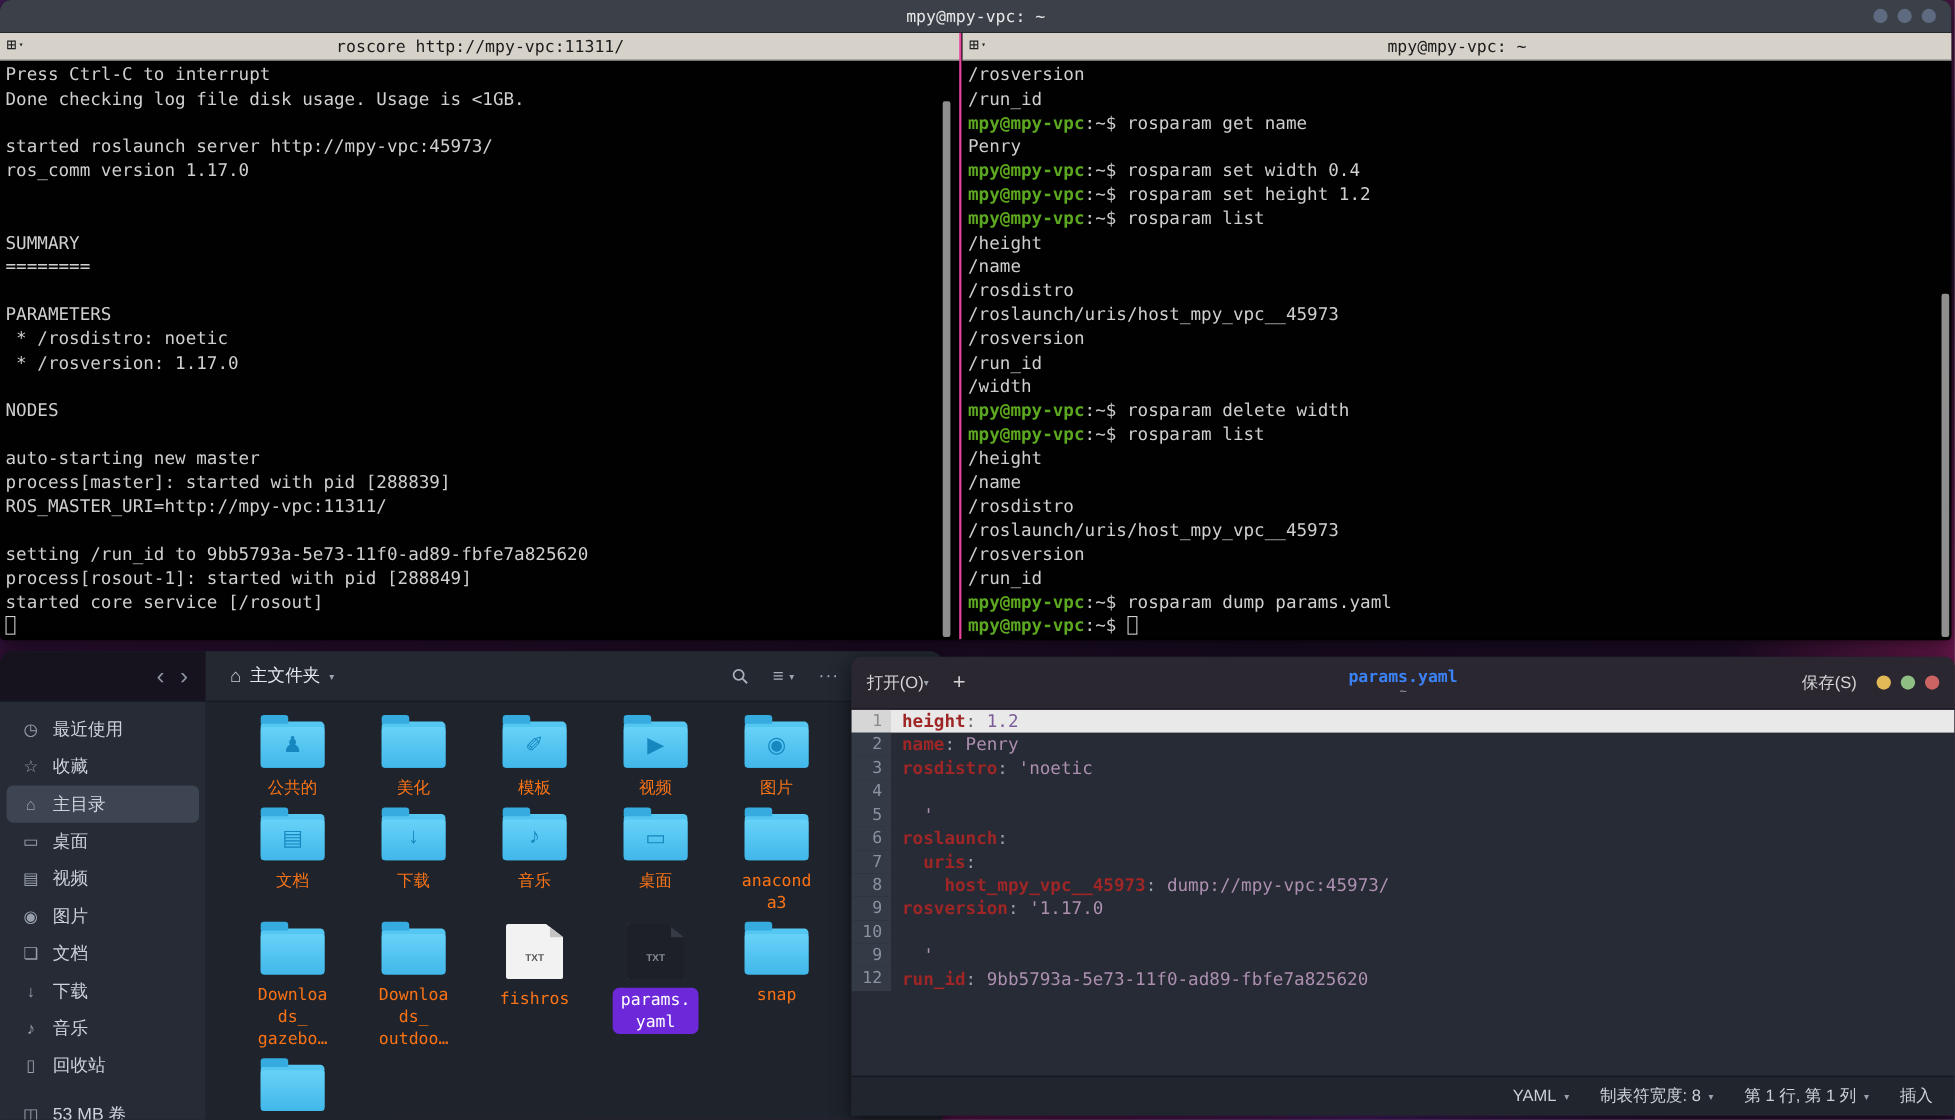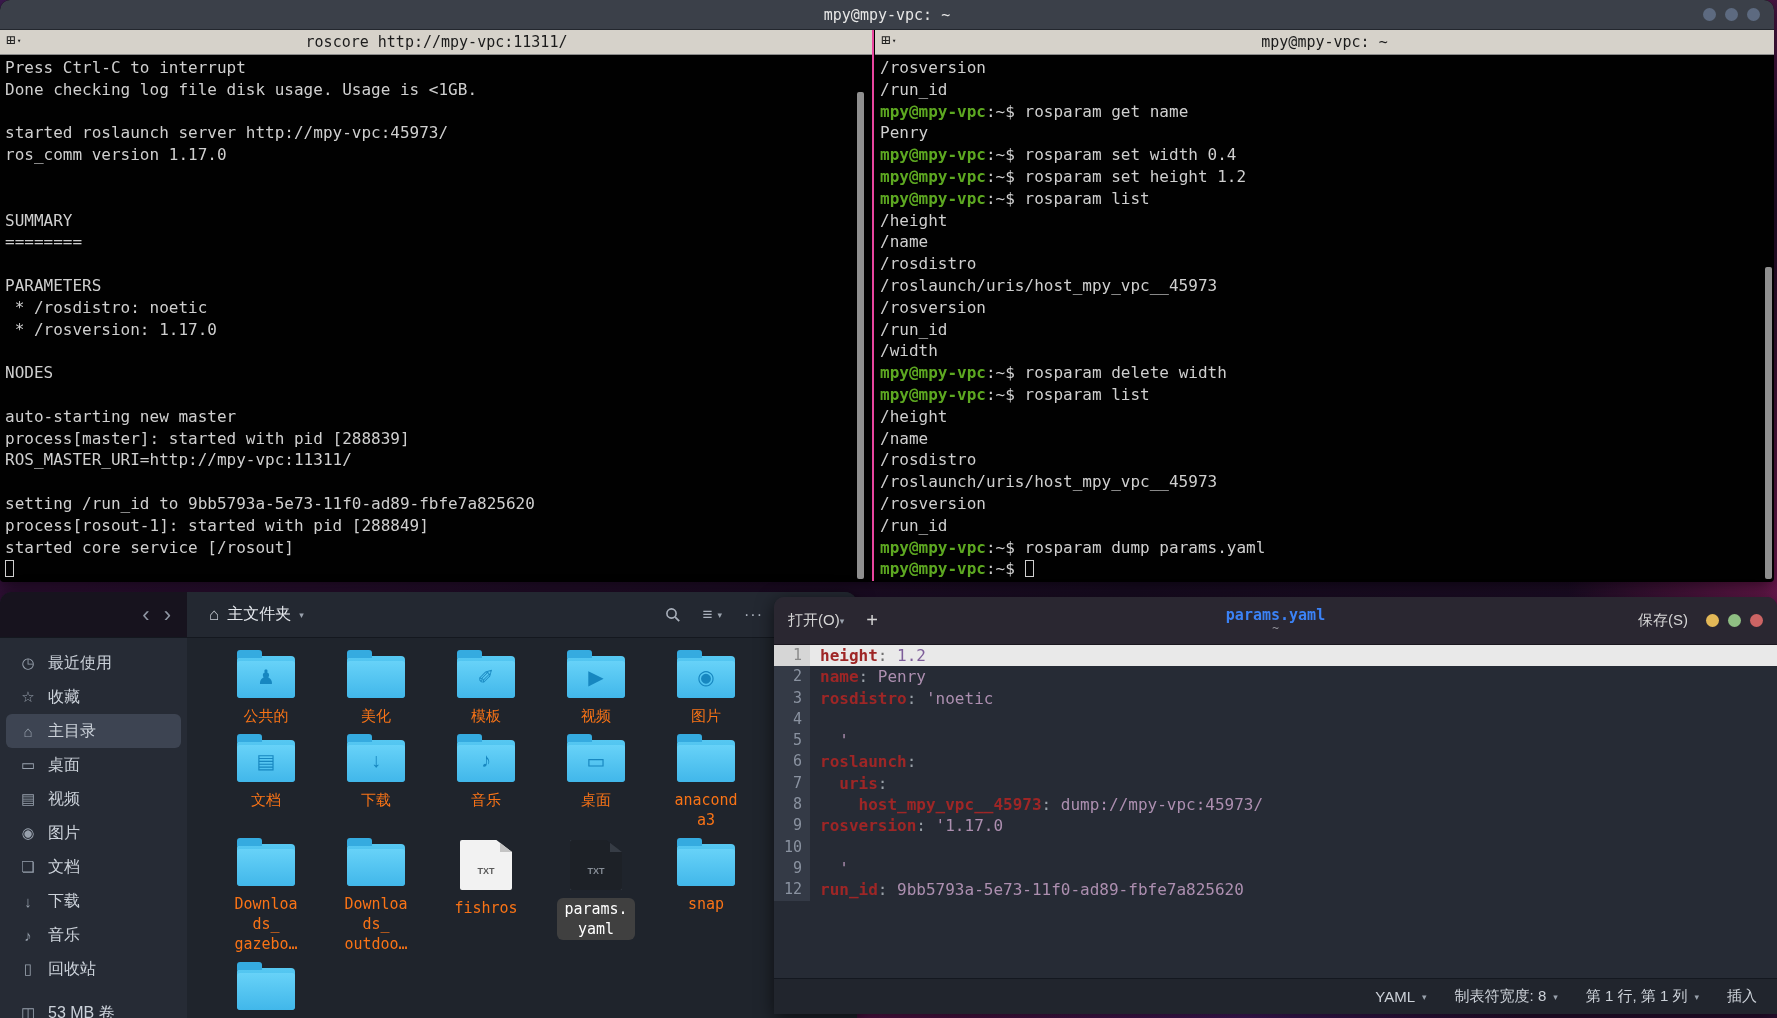--- a/index.html
+++ b/index.html
@@ -81,21 +81,21 @@
     background:linear-gradient(180deg,#67d2f8,#41b7ea); border-radius:3px; }
   .emblem { position:absolute; z-index:2; left:0; right:0; top:9px; font-size:20px; color:#1787c0; }
   .txtfile { width:52px; height:50px; margin:4px auto 8px; position:relative; background:#f2f2f2;
     border-radius:2px; clip-path:polygon(0 0,70% 0,100% 24%,100% 100%,0 100%); }
   .txtfile .fold { position:absolute; right:0; top:0; width:12px; height:12px; background:#c4c4c4; }
   .txtfile .txt-badge { position:absolute; left:0; right:0; top:26px; font:bold 9px "Liberation Sans",sans-serif; color:#5a5a5a; }
   .txtfile.dark { background:#1d2127; outline:1px solid #363c45; }
   .txtfile.dark .fold { background:#363c45; }
   .txtfile.dark .txt-badge { color:#868d96; }
   .flabel { font:15px "DejaVu Sans Mono", monospace; color:#f97316; line-height:20px; white-space:pre-line; }
-  .flabel.chip { display:inline-block; background:#404040; color:#fff; border-radius:6px; padding:1px 7px; }
+  .flabel.chip { display:inline-block; background:#6d28d9; color:#fff; border-radius:6px; padding:1px 7px; }
 
   
   .gedit-window { left:774px; top:597px; width:1003px; height:417px; border-radius:10px 10px 0 0;
     background:#262b35; box-shadow:0 4px 18px rgba(0,0,0,.6); overflow:hidden; }
   .ged-header { height:48px; background:#2a2731; border-bottom:1px solid #1a171f;
     display:flex; align-items:center; padding:0 14px; position:relative; }
   .ged-btn { color:#d5d5d5; font-size:15px; display:flex; align-items:center; gap:0; }
   .ged-plus { color:#d5d5d5; font-size:20px; margin-left:22px; }
   .ged-titlebox { position:absolute; left:0; right:0; text-align:center; pointer-events:none; }
   .ged-title { font:bold 15px "DejaVu Sans Mono", monospace; color:#3b82f6; }

